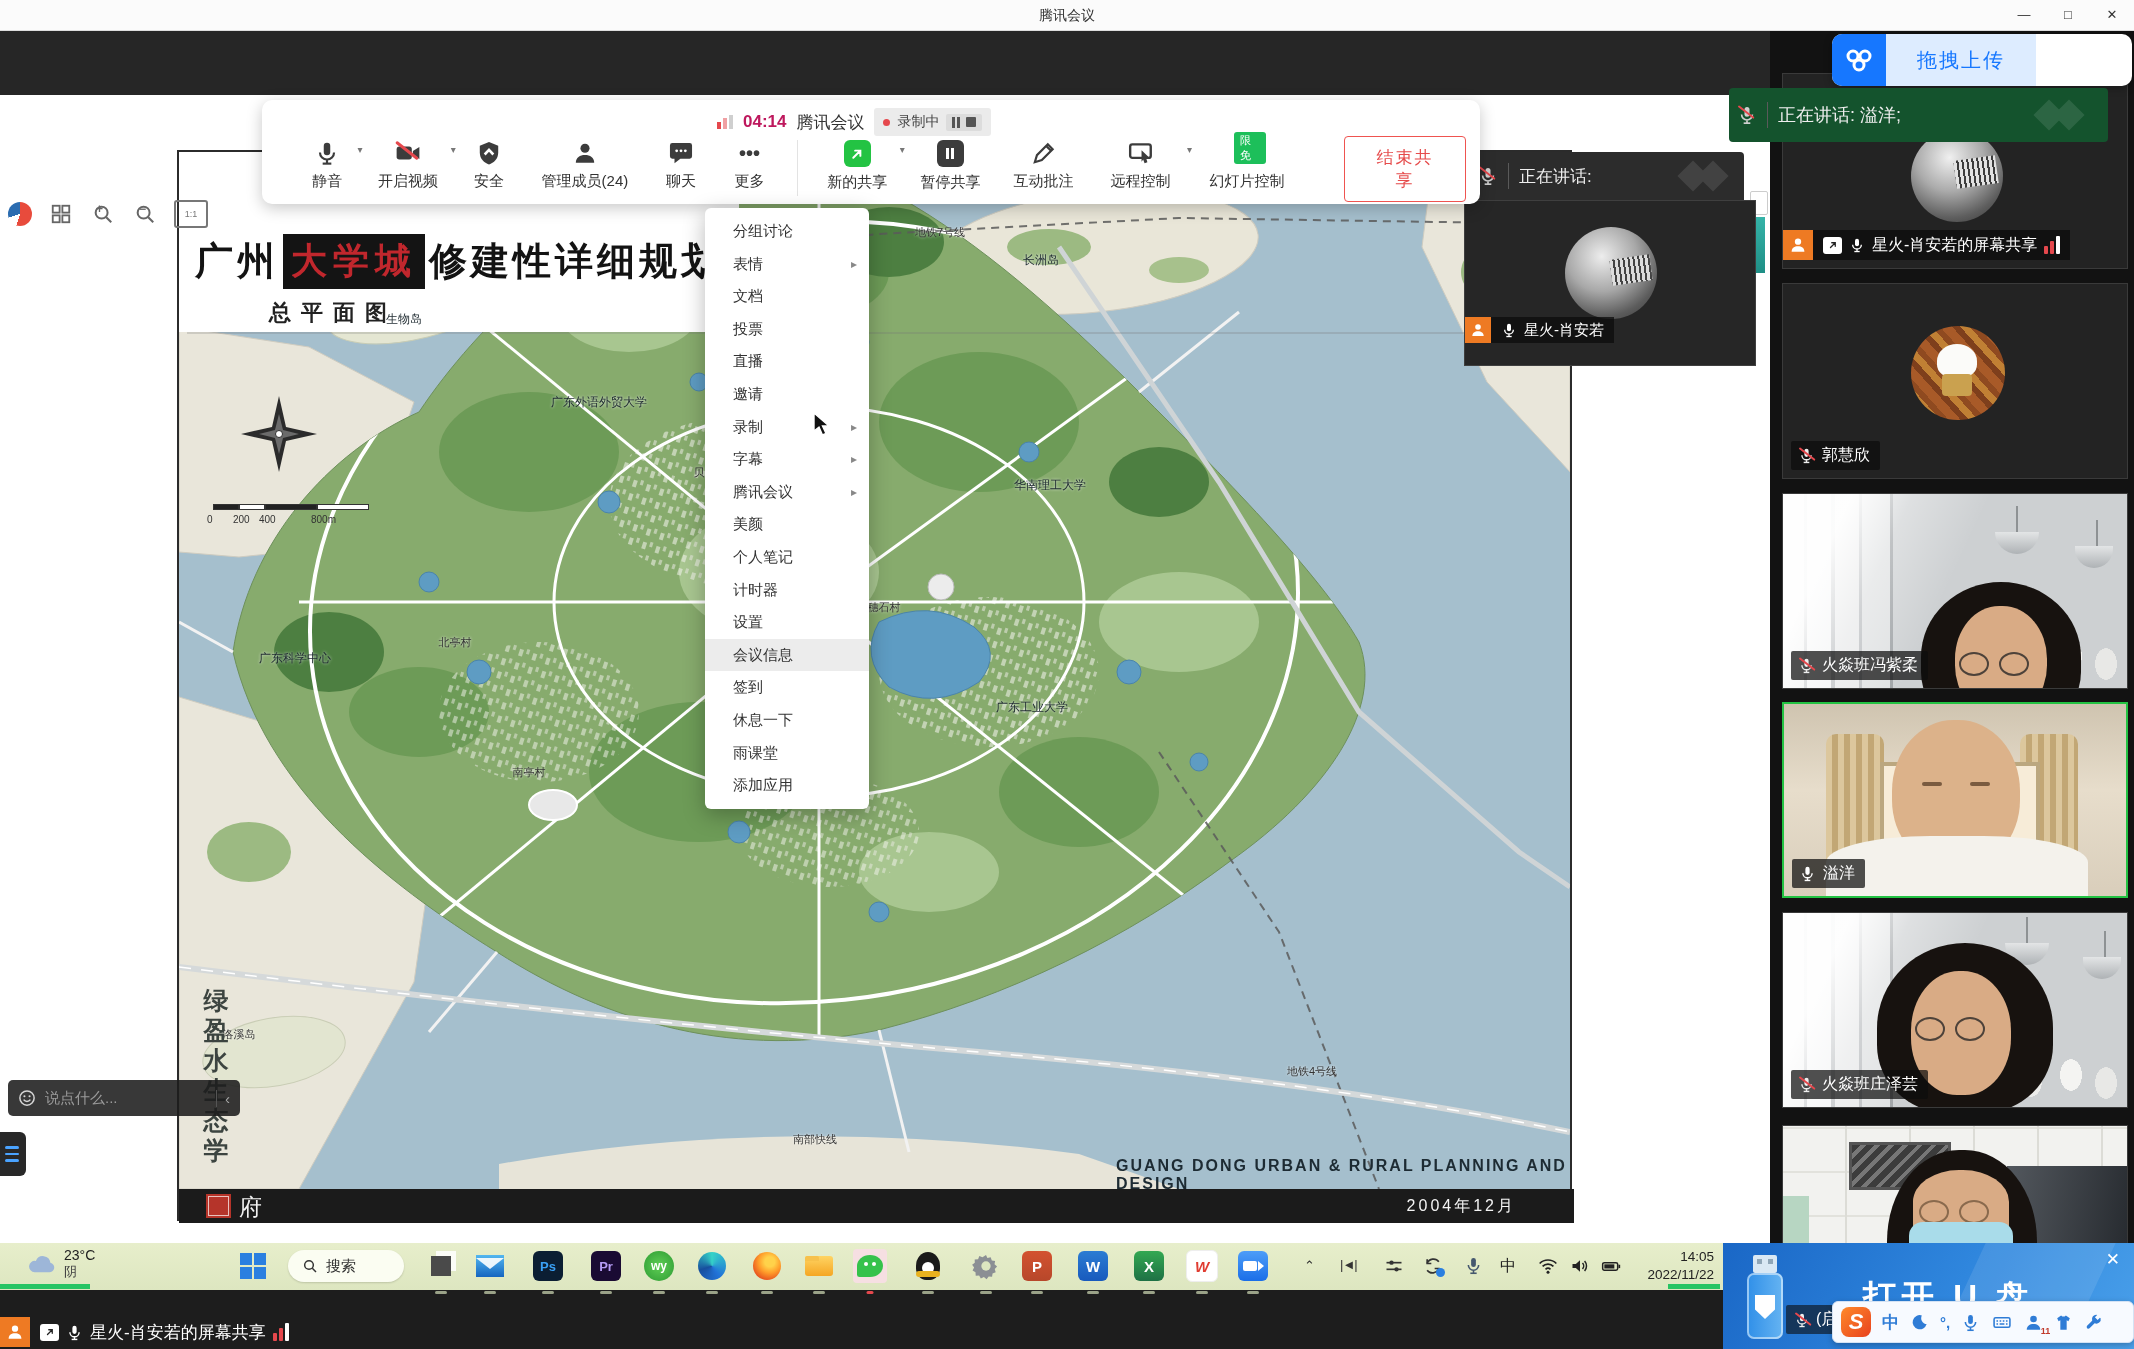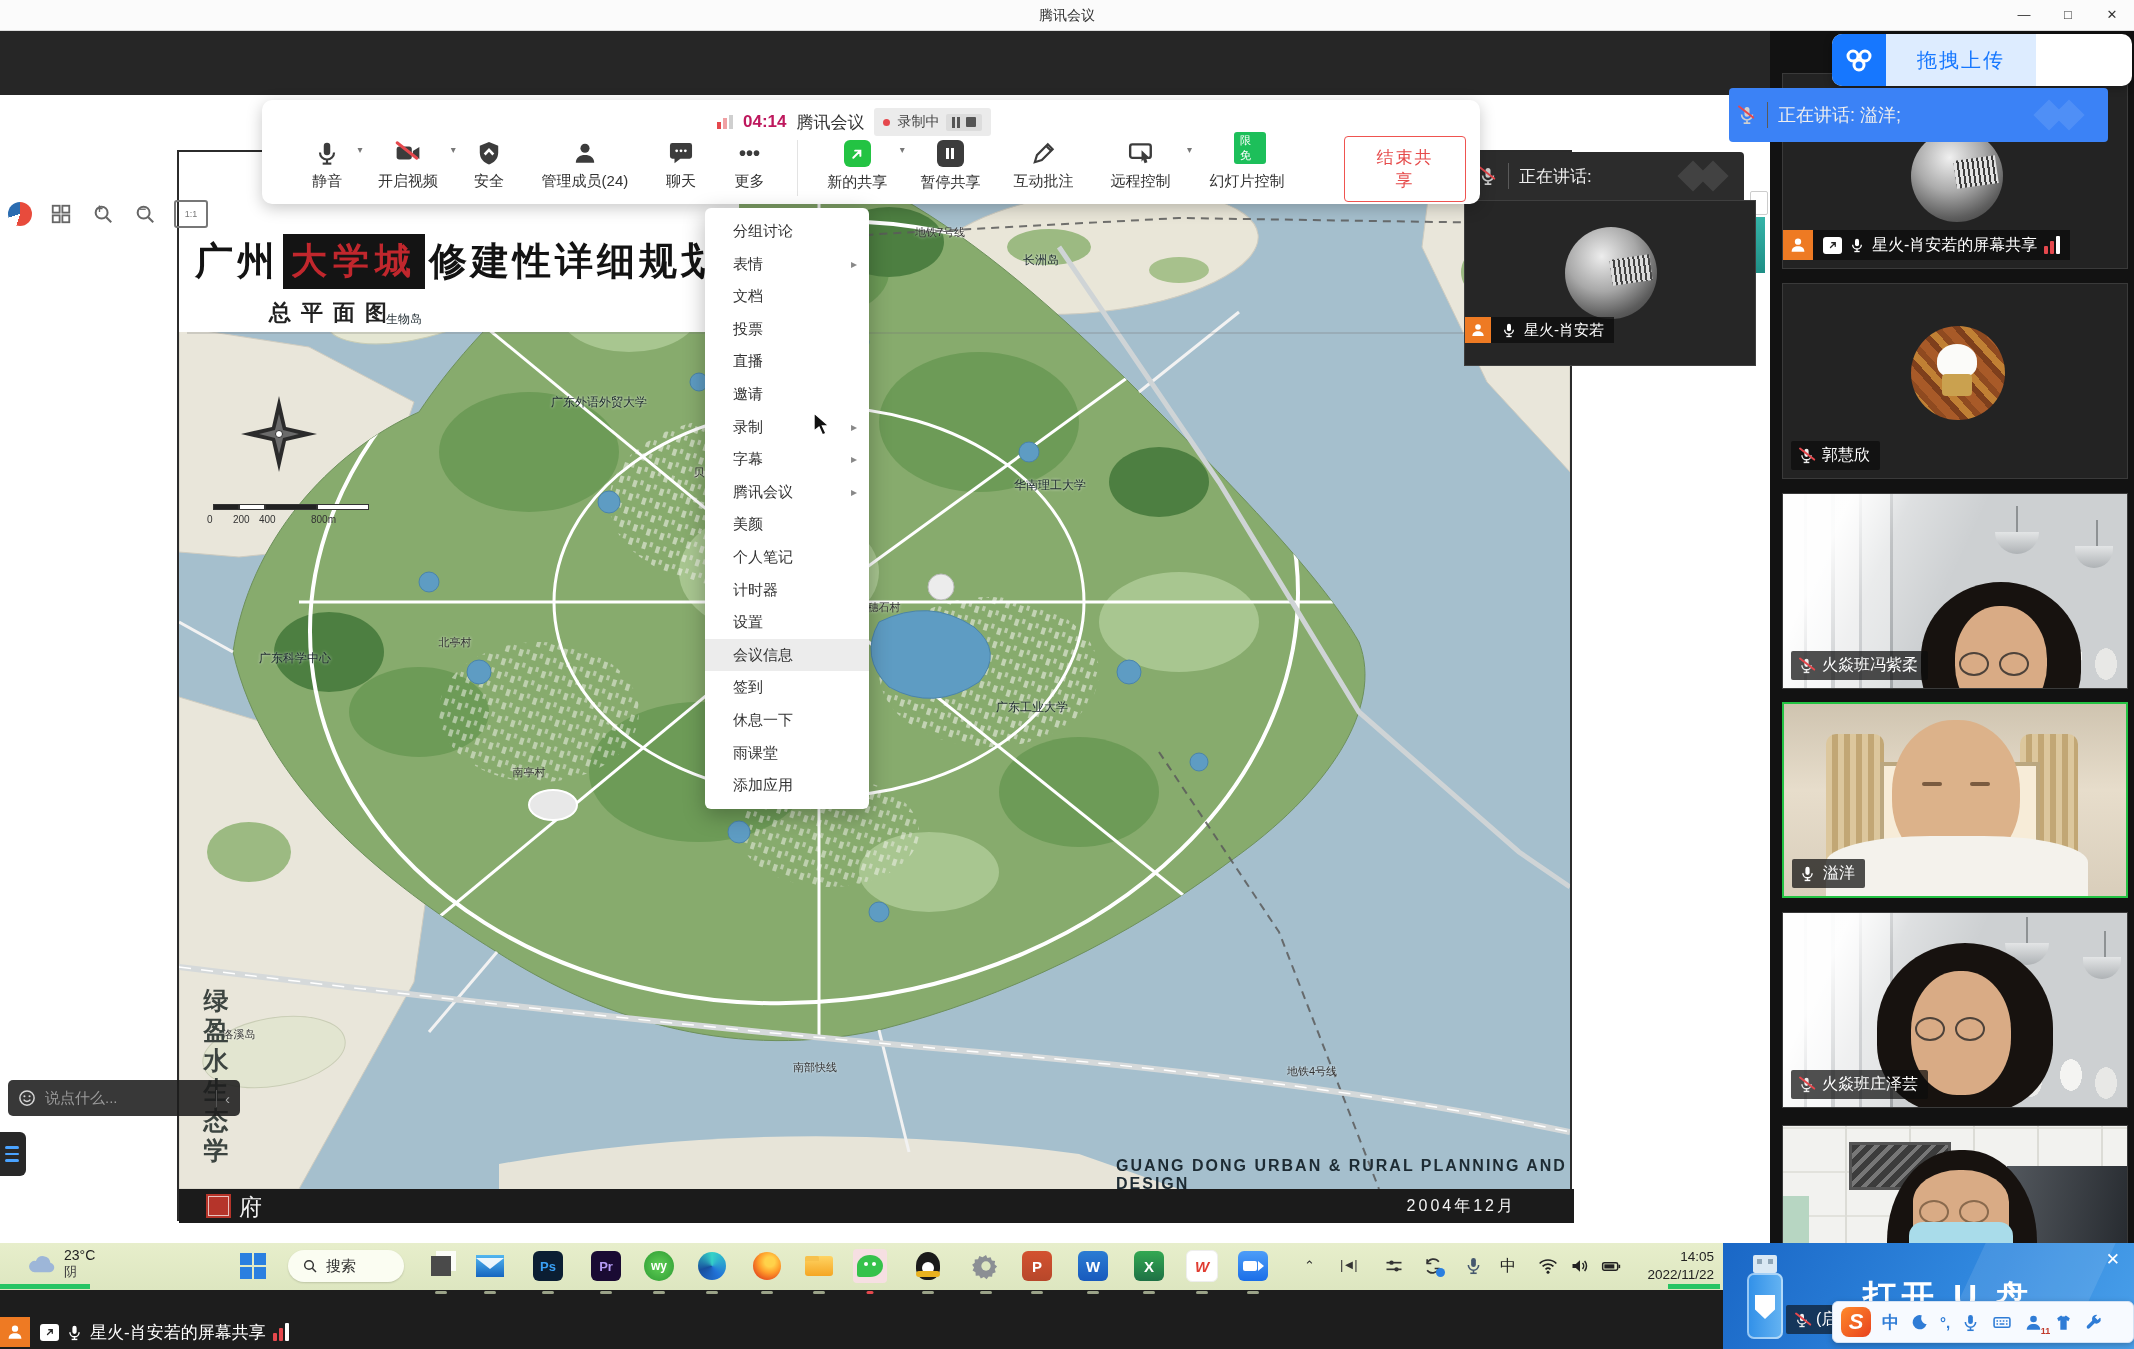--- a/index.html
+++ b/index.html
@@ -84,21 +84,21 @@
   .volbars i:nth-child(1){height:8px;background:#e5484d;}
   .volbars i:nth-child(2){height:13px;background:#e5484d;}
   .volbars i:nth-child(3){height:18px;background:#fff;}
   
   #sidebar{left:1770px;top:30px;width:364px;height:1319px;background:#121212;z-index:10;}
   #uploadbar{position:absolute;left:62px;top:4px;width:300px;height:52px;background:#fff;border-radius:10px;display:flex;overflow:hidden;box-shadow:0 2px 8px rgba(0,0,0,.3);z-index:15;}
   #upload-logo{width:54px;height:52px;background:#1677ff;display:flex;align-items:center;justify-content:center;}
   #upload-label{width:150px;background:#ddecff;color:#1677ff;font-size:20px;display:flex;align-items:center;justify-content:center;letter-spacing:2px;}
   .tile{position:absolute;left:12px;width:346px;height:196px;background:#232323;border:1px solid #3a3a3a;box-sizing:border-box;overflow:hidden;}
   .tile.speaking{border:2px solid #23c343;}
-  #banner{left:1729px;top:88px;width:379px;height:54px;background:#3b82f6;border-radius:4px;display:flex;align-items:center;padding:0 8px;box-sizing:border-box;z-index:45;}
+  #banner{left:1729px;top:88px;width:379px;height:54px;background:#14532d;border-radius:4px;display:flex;align-items:center;padding:0 8px;box-sizing:border-box;z-index:45;}
   
   .scene-office{position:absolute;inset:0;background:linear-gradient(90deg,#eceded 0 6%,#b9bcbf 6% 7%,#f2f3f4 7% 14%,#b9bcbf 14% 15%,#e7e8e9 15% 22%,#b9bcbf 22% 23%,#dfe1e2 23% 31%,#9fa3a6 31% 32%,#cdd0d2 32% 100%);}
   .scene-office .lightwedge{position:absolute;inset:0;background:linear-gradient(115deg,rgba(255,255,255,.95) 0 16%,rgba(255,255,255,.35) 30%,transparent 48%);}
   .lamp{position:absolute;width:44px;height:22px;background:linear-gradient(#e3e5e6,#aeb2b5);border-radius:0 0 22px 22px;}
   .lamp::before{content:"";position:absolute;left:21px;top:-26px;width:2px;height:26px;background:#8e9294;}
   .chairs{position:absolute;right:6px;bottom:0;width:150px;height:70px;background:
     radial-gradient(18px 26px at 20px 40px,#f2f2f0 60%,transparent 61%),
     radial-gradient(18px 26px at 60px 44px,#ececea 60%,transparent 61%),
     radial-gradient(18px 26px at 100px 38px,#f4f4f2 60%,transparent 61%),
     radial-gradient(18px 26px at 135px 46px,#e8e8e6 60%,transparent 61%);}
@@ -424,21 +424,21 @@
   <span class="maplabel" style="left:420px;top:250px;">广东外语外贸大学</span>
   <span class="maplabel" style="left:871px;top:333px;">华南理工大学</span>
   <span class="maplabel sm" style="left:531px;top:320px;">贝岗村</span>
   <span class="maplabel sm" style="left:705px;top:455px;">穗石村</span>
   <span class="maplabel sm" style="left:276px;top:490px;">北亭村</span>
   <span class="maplabel" style="left:116px;top:506px;">广东科学中心</span>
   <span class="maplabel" style="left:565px;top:537px;">广州美术学院</span>
   <span class="maplabel" style="left:837px;top:555px;margin-left:16px;">广东工业大学</span>
   <span class="maplabel sm" style="left:350px;top:620px;">南亭村</span>
   <span class="maplabel sm" style="left:60px;top:882px;">洛溪岛</span>
-  <span class="maplabel sm" style="left:636px;top:915px;">南部快线</span>
+  <span class="maplabel sm" style="left:636px;top:987px;">南部快线</span>
   <span class="maplabel sm" style="left:1133px;top:919px;">地铁4号线</span>
 
   <span class="vchar" style="top:832px;">绿</span>
   <span class="vchar" style="top:862px;">盈</span>
   <span class="vchar" style="top:892px;">水</span>
   <span class="vchar" style="top:922px;">生</span>
   <span class="vchar" style="top:952px;">态</span>
   <span class="vchar" style="top:982px;">学</span>
 
   <div class="abs" id="mapfooter-en">GUANG DONG URBAN &amp; RURAL PLANNING AND DESIGN</div>

